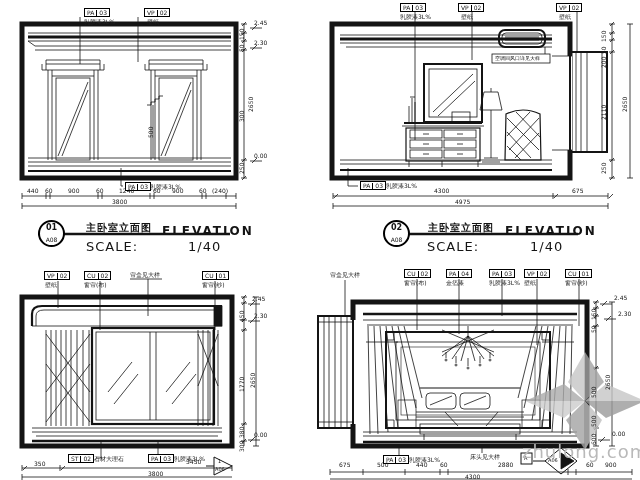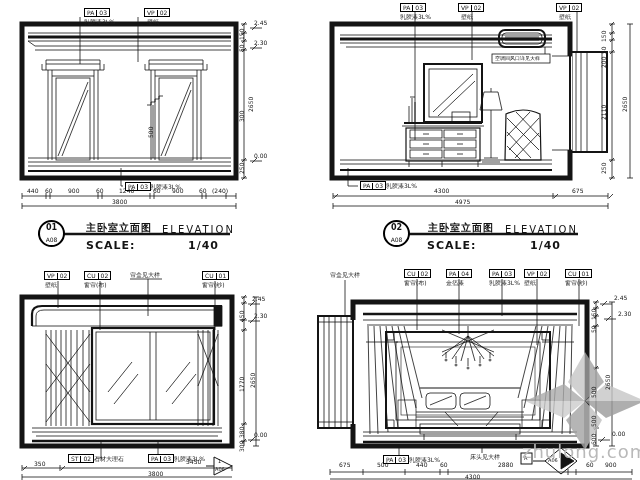--- a/index.html
+++ b/index.html
@@ -9,22 +9,22 @@
   svg.art{position:absolute;left:0;top:0}
   .t{position:absolute;font-size:6px;line-height:1;white-space:nowrap;color:#141414}
   .tag{position:absolute;display:flex;align-items:center;height:9px;
        border:1px solid #000;background:#fff;font-size:6px;line-height:1}
   .tag b{font-weight:normal;padding:0 2px;display:block}
   .tag b + b{border-left:1px solid #000}
   .note{position:absolute;font-size:6px;line-height:1;white-space:nowrap;color:#222}
   .vdim{transform:rotate(-90deg);transform-origin:0 0}
   .lvl{font-size:6px}
   .cn{font-size:10px;font-weight:bold;letter-spacing:1px}
-  .en{font-size:10px;font-weight:normal;letter-spacing:2px}
-  .sc{font-size:11px;font-weight:bold;letter-spacing:1px}
+  .en{font-size:12px;font-weight:bold;letter-spacing:2px}
+  .sc{font-size:13px;font-weight:normal;letter-spacing:1px}
   .circ{position:absolute;width:27px;height:27px;border:2px solid #000;border-radius:50%;background:#fff}
   .circ .n{position:absolute;width:100%;text-align:center;top:2px;font-size:8px;font-weight:bold;line-height:1}
   .circ .s{position:absolute;width:100%;text-align:center;bottom:2px;font-size:6px;line-height:1}
   .wm-text{position:absolute;left:522px;top:441px;font-size:18px;letter-spacing:1px;
            color:#b9b9b9;z-index:5}
   .tiny{font-size:5px}
 </style>
 </head>
 <body>
 

